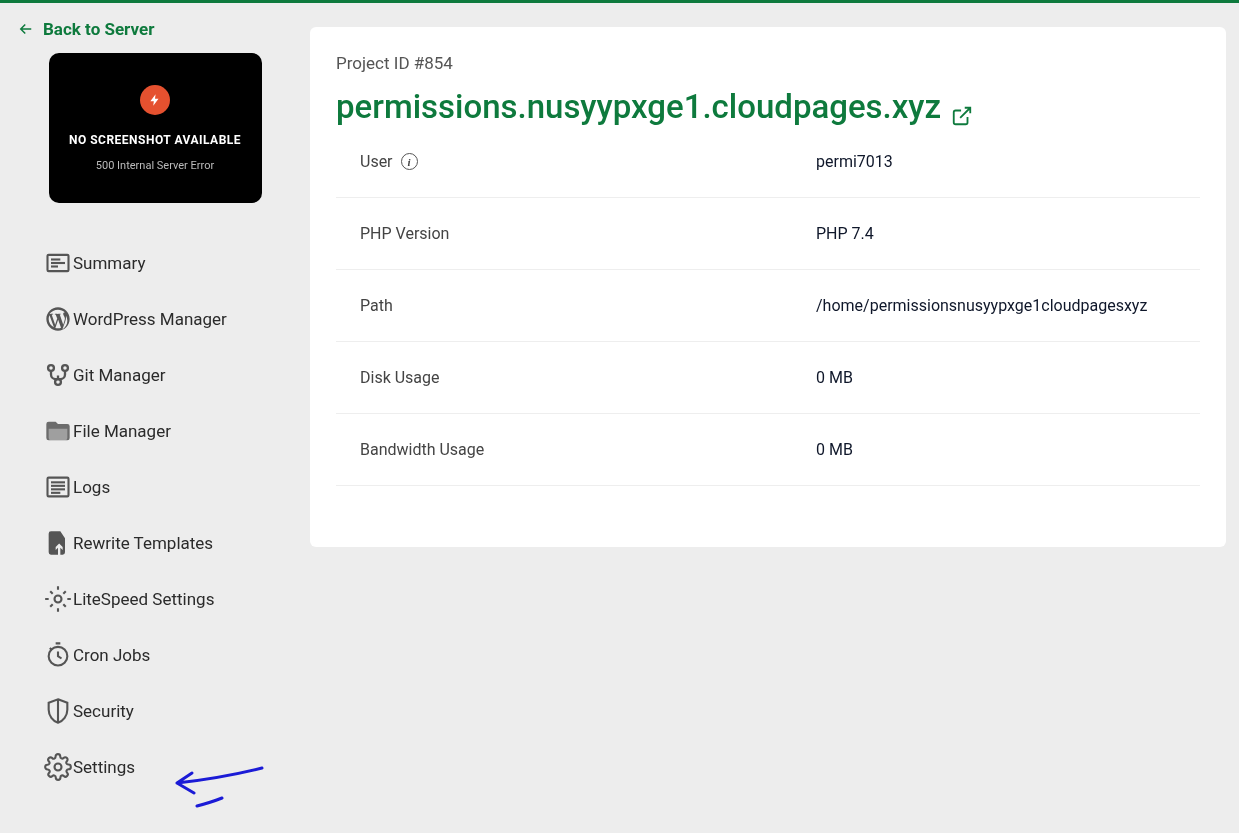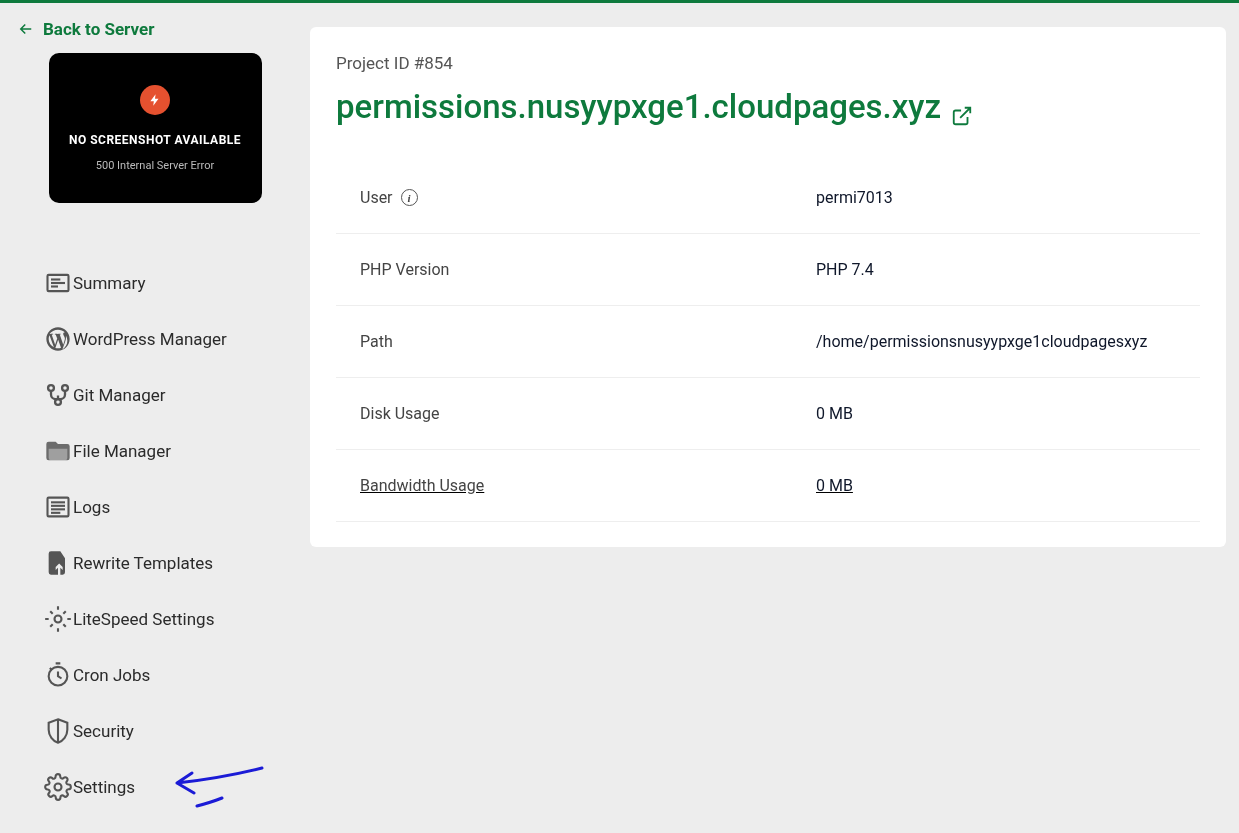--- a/index.html
+++ b/index.html
@@ -48,21 +48,21 @@
     .back-arrow svg {
       stroke: #0e7a3d;
       fill: none;
       stroke-width: 2;
     }
     .screenshot-card {
       background: #000;
       border-radius: 10px;
       width: 213px;
       height: 150px;
-      margin: 0 auto 52px auto;
+      margin: 0 auto 32px auto;
       display: flex;
       flex-direction: column;
       align-items: center;
       justify-content: center;
       color: #fff;
     }
     .bolt-icon {
       width: 30px;
       height: 30px;
       background: #e5512f;
@@ -129,42 +129,40 @@
       margin-bottom: 14px;
     }
     .domain-link {
       color: #0e7a3d;
       font-size: 33px;
       font-weight: 500;
       display: inline-flex;
       align-items: center;
       gap: 10px;
       cursor: pointer;
-      margin-bottom: 36px;
     }
     .external-icon {
       width: 22px;
       height: 22px;
     }
     .external-icon svg {
       stroke: #0e7a3d;
       fill: none;
       stroke-width: 2;
     }
     .info-table {
       width: 100%;
     }
     .info-row {
       display: flex;
       border-bottom: 1px solid #eee;
       padding: 26px 0;
     }
     .info-row:last-child {
       border-bottom: 1px solid #eee;
-      text-decoration: underline;
     }
     .info-label {
       width: 480px;
       padding-left: 24px;
       color: #444;
       font-size: 16px;
       display: flex;
       align-items: center;
       gap: 8px;
     }

